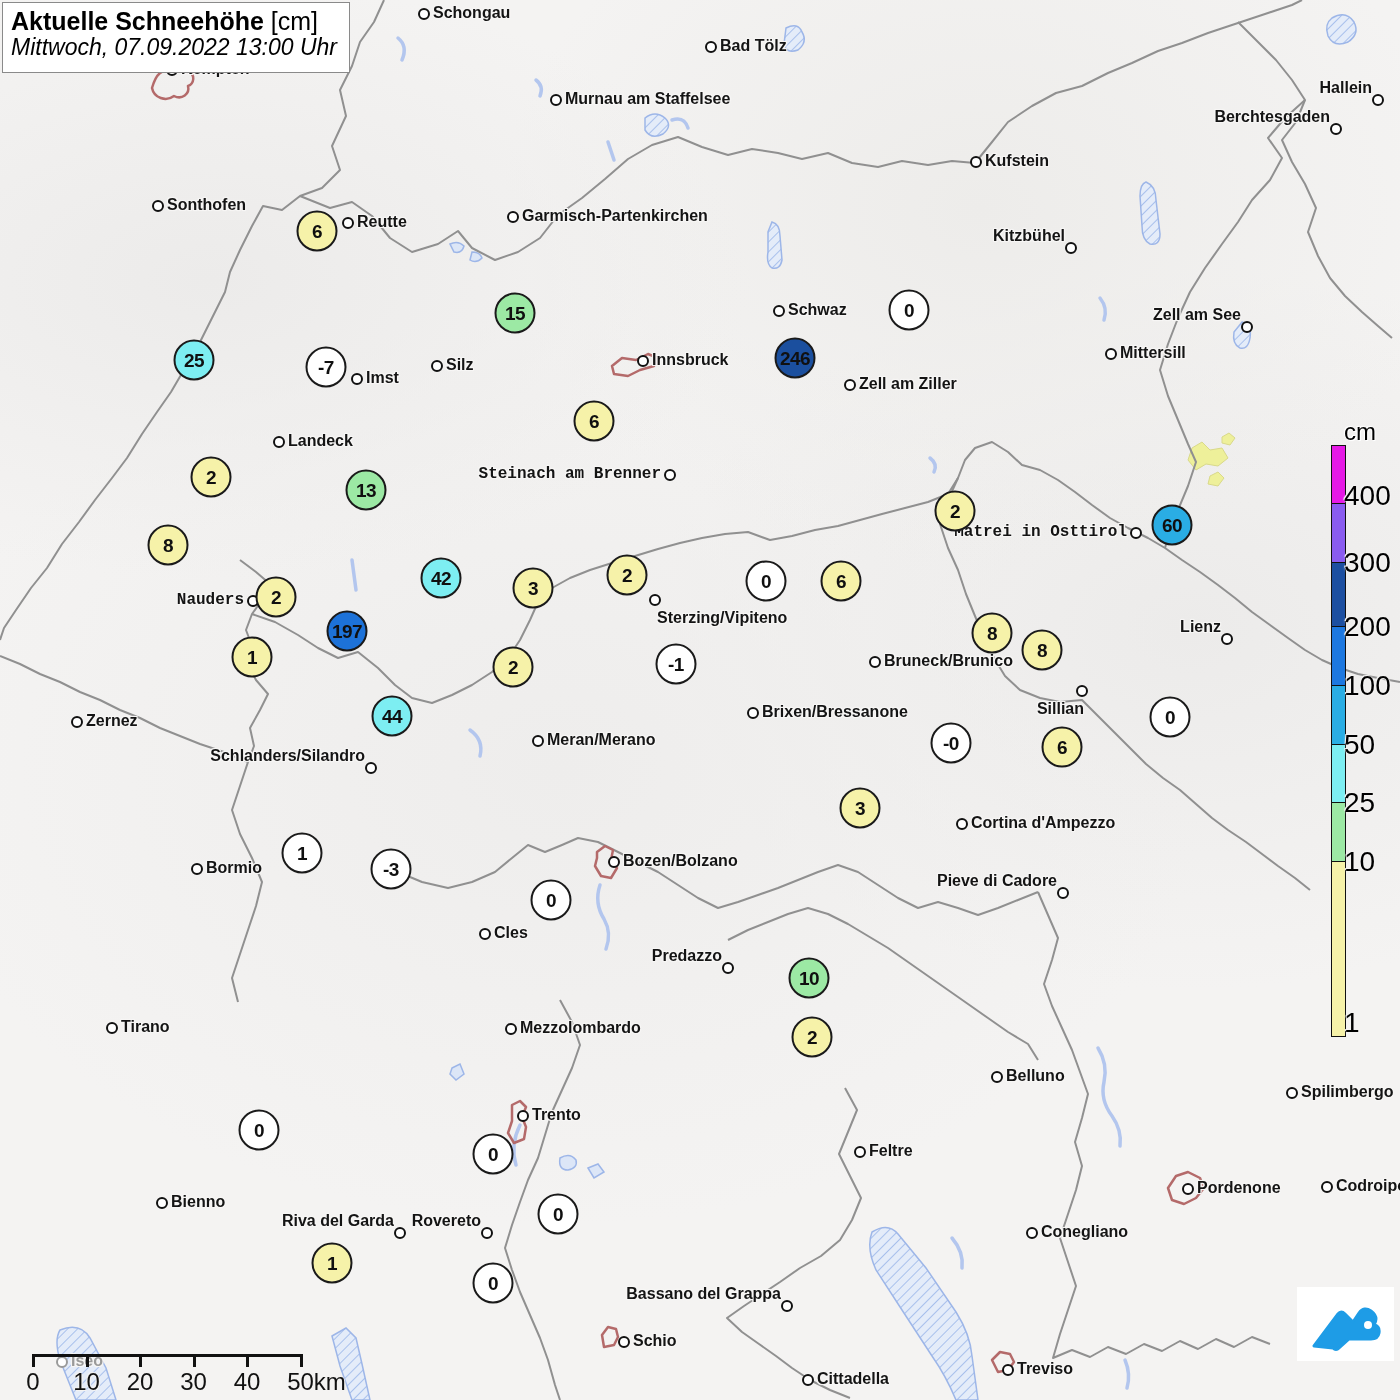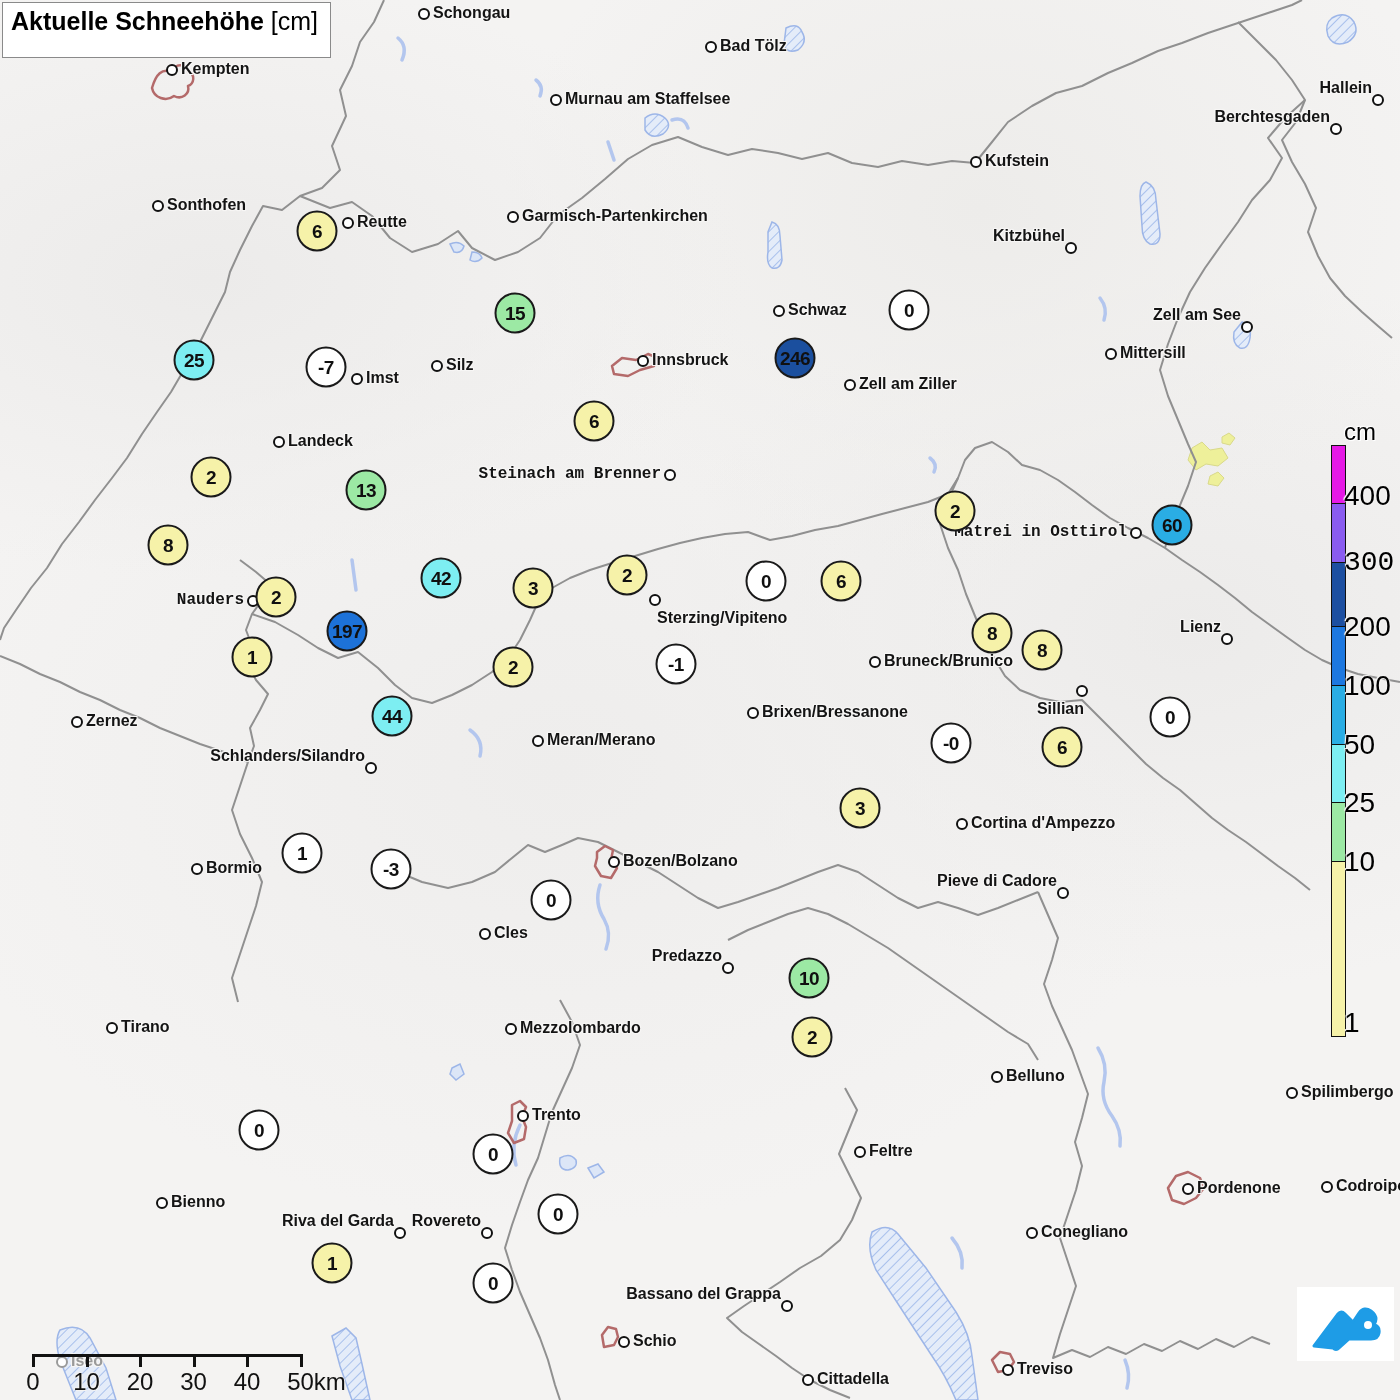--- a/index.html
+++ b/index.html
@@ -25,21 +25,21 @@
   .city .lbl{position:absolute;white-space:nowrap;font-weight:bold;font-size:16px;color:#141414;
              text-shadow:-1px -1px 0 #f7f6f5,1px -1px 0 #f7f6f5,-1px 1px 0 #f7f6f5,1px 1px 0 #f7f6f5,0 0 3px #f7f6f5;}
   .city.s-r  .lbl{left:9px;top:-10px;}
   .city.s-l  .lbl{right:9px;top:-10px;font-family:Liberation Mono, monospace;}
   .city.s-la .lbl{right:6px;top:-21px;}
   .city.s-bl .lbl{right:-2px;top:9px;}
   .city.s-br .lbl{left:2px;top:9px;}
   .city.muted .dot{border-color:#9a9a9a;}
   .city.muted .lbl{color:#9a9a9a;}
   
-  .infobox{position:absolute;background:#fff;border:1px solid #8a8a8a;z-index:6;padding:4px 12px 22px 8px;}
+  .infobox{position:absolute;background:#fff;border:1px solid #8a8a8a;z-index:6;padding:4px 12px 11px 8px;}
   #titlebox{left:2px;top:2px;line-height:1.12;}
   #titlebox .t1{font-size:25px;color:#000;}
   #titlebox .t1 b{font-weight:bold;}
   #titlebox .t2{font-size:23px;font-style:italic;color:#000;}
   #modelbox{right:3px;top:2px;font-size:23px;font-style:italic;color:#000;padding:5px 10px;}
   
   #legend{position:absolute;left:1331px;top:418px;z-index:5;}
   #legend .ltitle{position:absolute;left:13px;top:0;font-size:24px;color:#000;
                   text-shadow:0 0 3px #fff,1px 1px 0 #fff,-1px -1px 0 #fff;}
   #legend-bar{position:absolute;left:0;top:27px;width:15px;}
@@ -391,37 +391,38 @@
       <div class="badge" style="left: 812px; top: 1037px; background: rgb(246, 242, 169);">2</div>
       <div class="badge" style="left: 259px; top: 1130px; background: rgb(255, 255, 255);">0</div>
       <div class="badge" style="left: 493px; top: 1154px; background: rgb(255, 255, 255);">0</div>
       <div class="badge" style="left: 558px; top: 1214px; background: rgb(255, 255, 255);">0</div>
       <div class="badge" style="left: 332px; top: 1263px; background: rgb(246, 242, 169);">1</div>
       <div class="badge" style="left: 493px; top: 1283px; background: rgb(255, 255, 255);">0</div>
     </div>
 
   <div class="infobox" id="titlebox">
     <div class="t1"><b>Aktuelle Schneehöhe</b><span> [cm]</span></div>
+    <div class="t2">Mittwoch, 07.09.2022 13:00 Uhr</div>
   </div>
 
 
   <div id="legend">
     <div class="ltitle">cm</div>
     <div id="legend-bar">
         <div class="lseg" style="height: 59px; background: rgb(230, 25, 230);"></div>
         <div class="lseg" style="height: 59px; background: rgb(138, 92, 240);"></div>
         <div class="lseg" style="height: 64px; background: rgb(28, 79, 161);"></div>
         <div class="lseg" style="height: 59px; background: rgb(29, 120, 224);"></div>
         <div class="lseg" style="height: 59px; background: rgb(42, 173, 228);"></div>
         <div class="lseg" style="height: 58px; background: rgb(125, 238, 242);"></div>
         <div class="lseg" style="height: 59px; background: rgb(156, 233, 164);"></div>
         <div class="lseg" style="height: 175px; background: rgb(246, 242, 169);"></div>
       </div>
   <div class="leglbl" style="top: 62px; text-align: right;">400</div>
-      <div class="leglbl" style="top: 129px; font-family: Liberation Mono, monospace;">300</div>
+      <div class="leglbl" style="top: 129px;">300</div>
       <div class="leglbl" style="top: 193px;">200</div>
       <div class="leglbl" style="top: 252px;">100</div>
       <div class="leglbl" style="top: 311px;">50</div>
       <div class="leglbl" style="top: 369px;">25</div>
       <div class="leglbl" style="top: 428px;">10</div>
       <div class="leglbl" style="top: 589px;">1</div>
     </div>
 
   <div id="scalebar">
     <div class="bar"></div>

